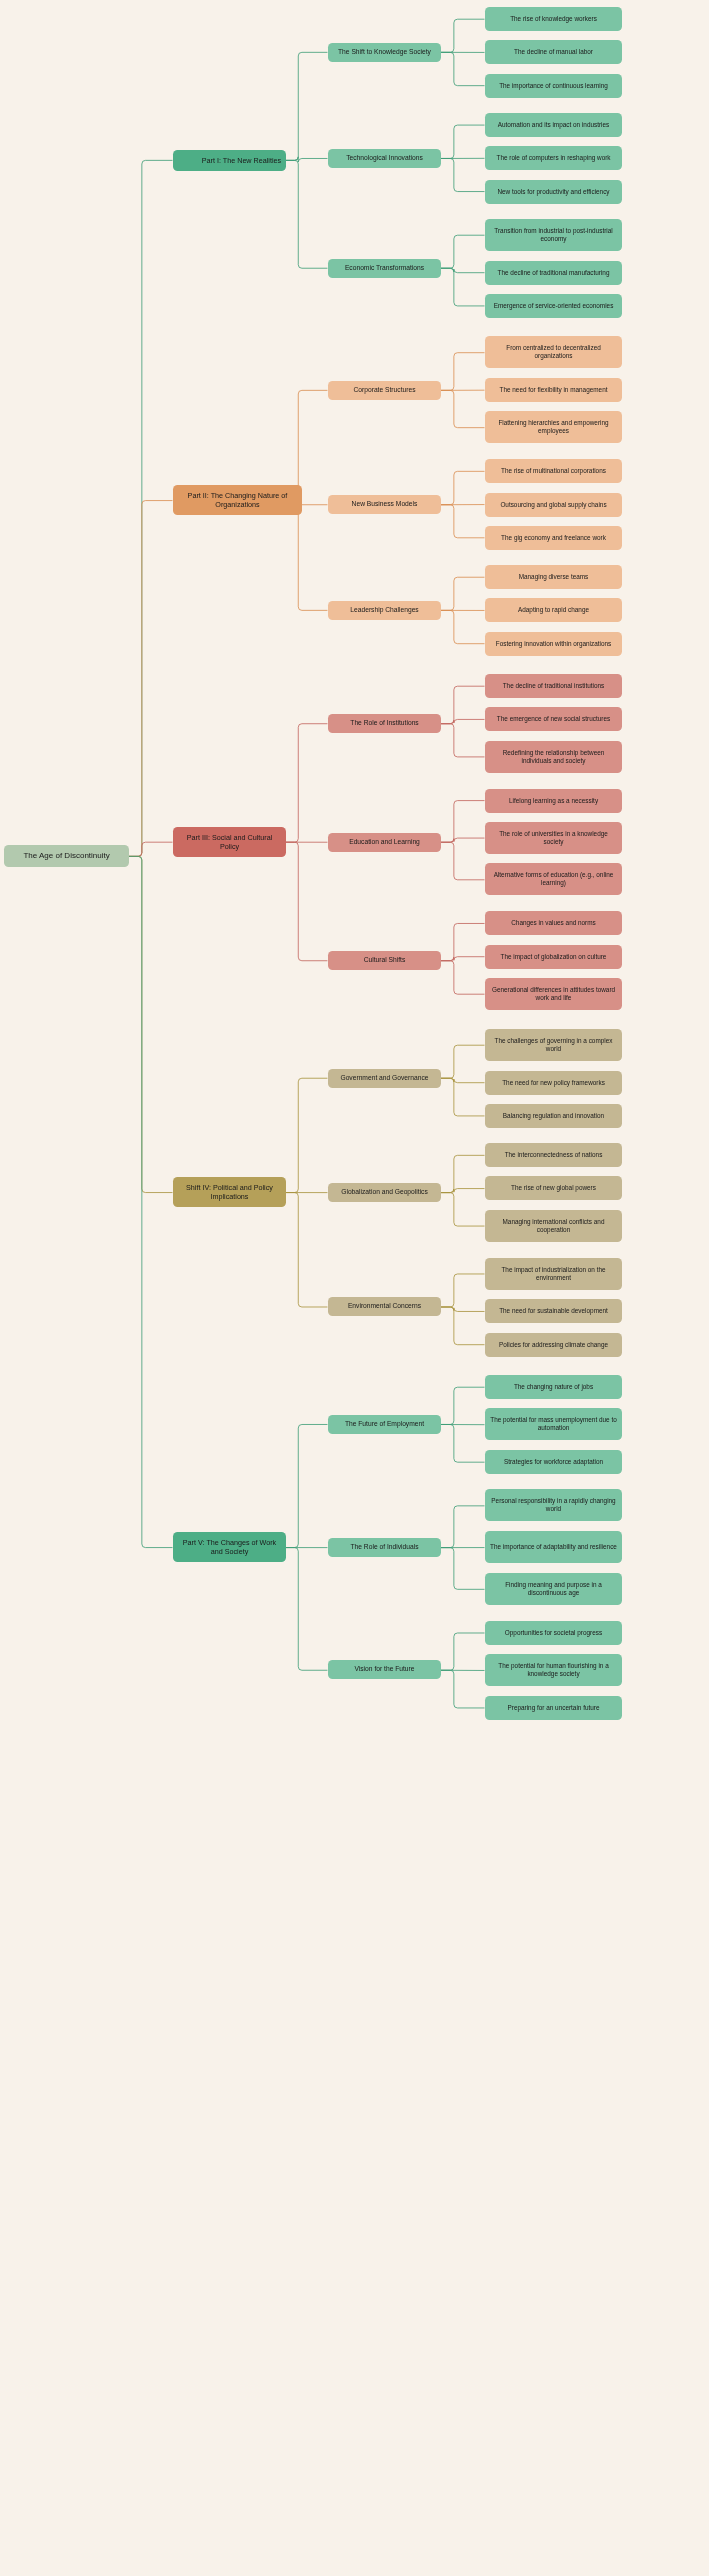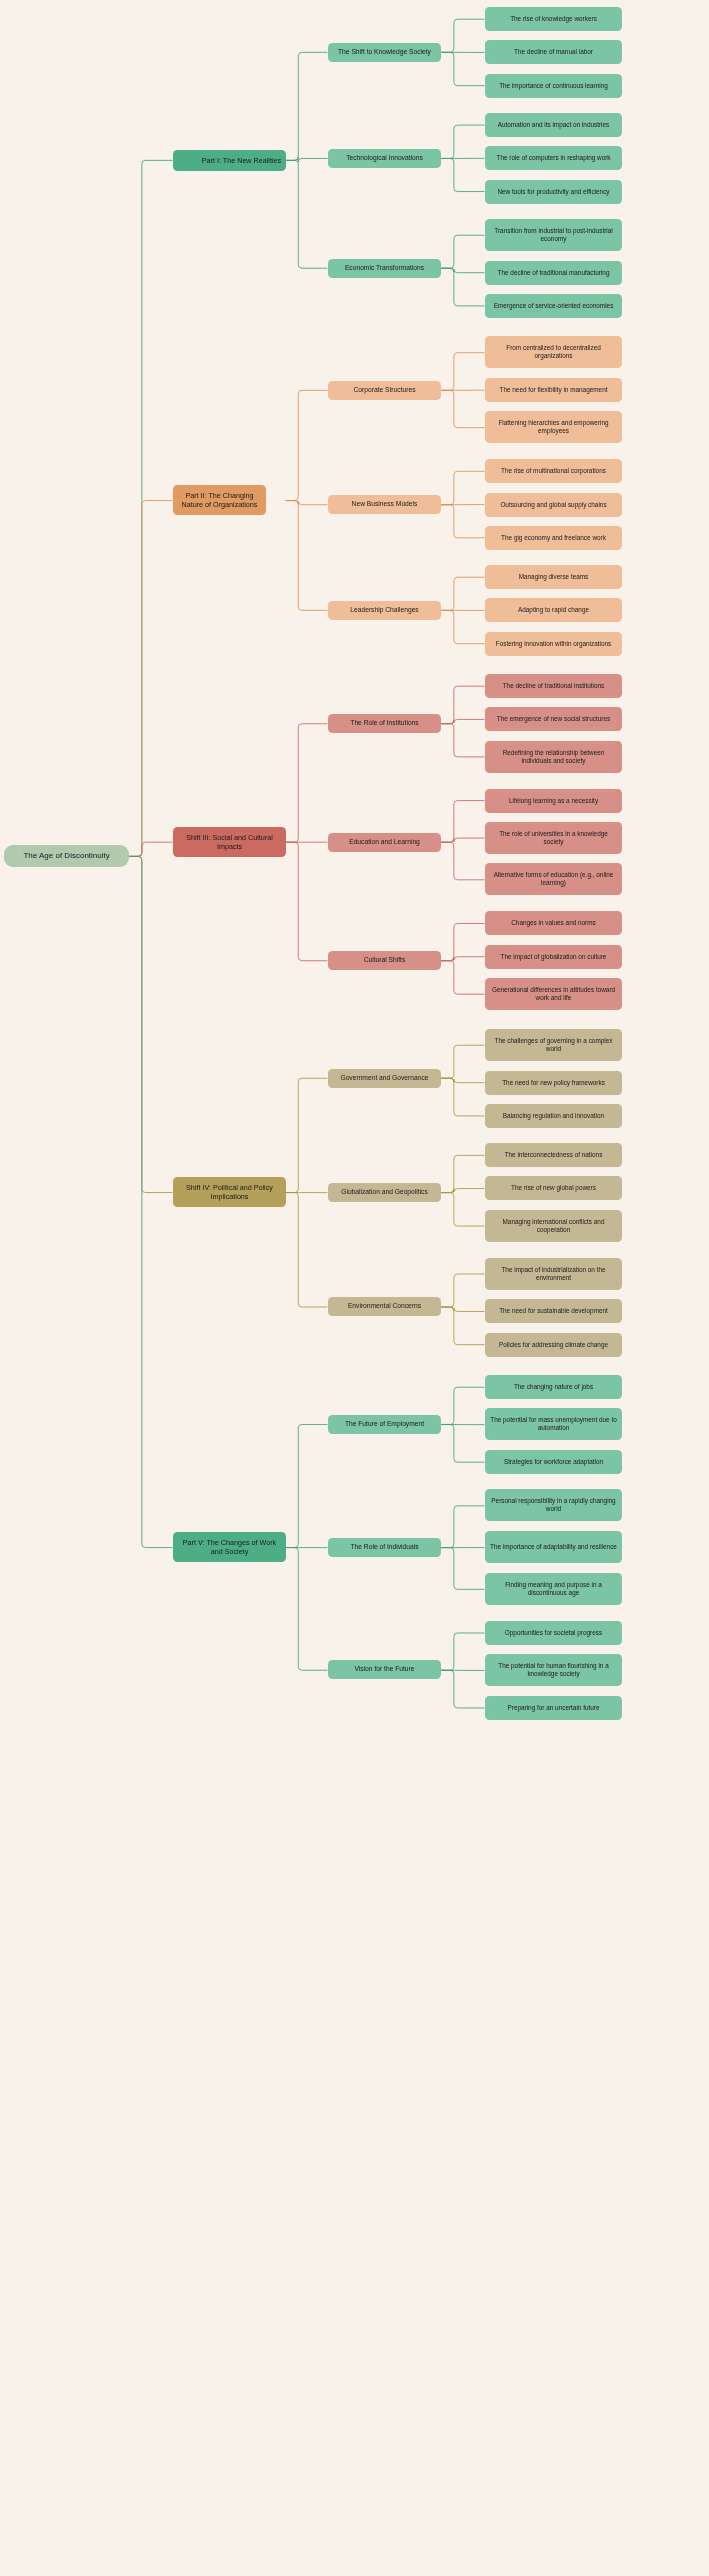--- a/index.html
+++ b/index.html
@@ -16,21 +16,21 @@
     position:absolute;
     box-sizing:border-box;
     border-radius:4.6px;
     display:flex;align-items:center;justify-content:center;
     text-align:center;
     color:#1a1a1a;
     line-height:1.32;
     padding:2.1px 4.1px;
     overflow:hidden;
   }
-  .node.root{font-size:8px;border-radius:9px;}
+  .node.root{font-size:8px;}
   .node.l1{font-size:7.2px;}
   .node.l2{font-size:6.7px;}
   .node.l3{font-size:6.4px;}
 </style>
 </head>
 <body>
 
 <div id="mindmap">
   <svg class="links" id="linkLayer" viewBox="0 0 1377 5046" preserveAspectRatio="none">
       <path d="M 856 101.58 L 874.5 101.58 Q 881.5 101.58 881.5 94.58 L 881.5 44.25 Q 881.5 37.25 888.5 37.25 L 941 37.25" fill="none" stroke="#3f9d78" stroke-width="1.6"></path>
@@ -168,21 +168,21 @@
       </div>
       <div class="node l3" style="left: 485px; top: 598px; width: 137px; height: 24px; background: rgb(239, 190, 152);">
         <span>Adapting to rapid change</span>
       </div>
       <div class="node l3" style="left: 485px; top: 632px; width: 137px; height: 24px; background: rgb(239, 190, 152);">
         <span>Fostering innovation within organizations</span>
       </div>
       <div class="node l2" style="left: 328px; top: 601px; width: 113px; height: 19px; background: rgb(239, 190, 152);">
         <span>Leadership Challenges</span>
       </div>
-      <div class="node l1" style="left: 173px; top: 485px; width: 93px; height: 30px; background: rgb(224, 154, 98);">
+      <div class="node l1" style="left: 173px; top: 485px; width: 129px; height: 30px; background: rgb(224, 154, 98);">
         <span>Part II: The Changing Nature of Organizations</span>
       </div>
       <div class="node l3" style="left: 485px; top: 674px; width: 137px; height: 24px; background: rgb(215, 144, 135);">
         <span>The decline of traditional institutions</span>
       </div>
       <div class="node l3" style="left: 485px; top: 707px; width: 137px; height: 24px; background: rgb(215, 144, 135);">
         <span>The emergence of new social structures</span>
       </div>
       <div class="node l3" style="left: 485px; top: 741px; width: 137px; height: 32px; background: rgb(215, 144, 135);">
         <span>Redefining the relationship between individuals and society</span>
@@ -208,21 +208,21 @@
       <div class="node l3" style="left: 485px; top: 945px; width: 137px; height: 24px; background: rgb(215, 144, 135);">
         <span>The impact of globalization on culture</span>
       </div>
       <div class="node l3" style="left: 485px; top: 978px; width: 137px; height: 32px; background: rgb(215, 144, 135);">
         <span>Generational differences in attitudes toward work and life</span>
       </div>
       <div class="node l2" style="left: 328px; top: 951px; width: 113px; height: 19px; background: rgb(215, 144, 135);">
         <span>Cultural Shifts</span>
       </div>
       <div class="node l1" style="left: 173px; top: 827px; width: 113px; height: 30px; background: rgb(203, 106, 97);">
-        <span>Shift III: Social and Cultural Impacts</span>
+        <span>Part III: Social and Cultural Policy</span>
       </div>
       <div class="node l3" style="left: 485px; top: 1029px; width: 137px; height: 32px; background: rgb(196, 183, 147);">
         <span>The challenges of governing in a complex world</span>
       </div>
       <div class="node l3" style="left: 485px; top: 1071px; width: 137px; height: 24px; background: rgb(196, 183, 147);">
         <span>The need for new policy frameworks</span>
       </div>
       <div class="node l3" style="left: 485px; top: 1104px; width: 137px; height: 24px; background: rgb(196, 183, 147);">
         <span>Balancing regulation and innovation</span>
       </div>

